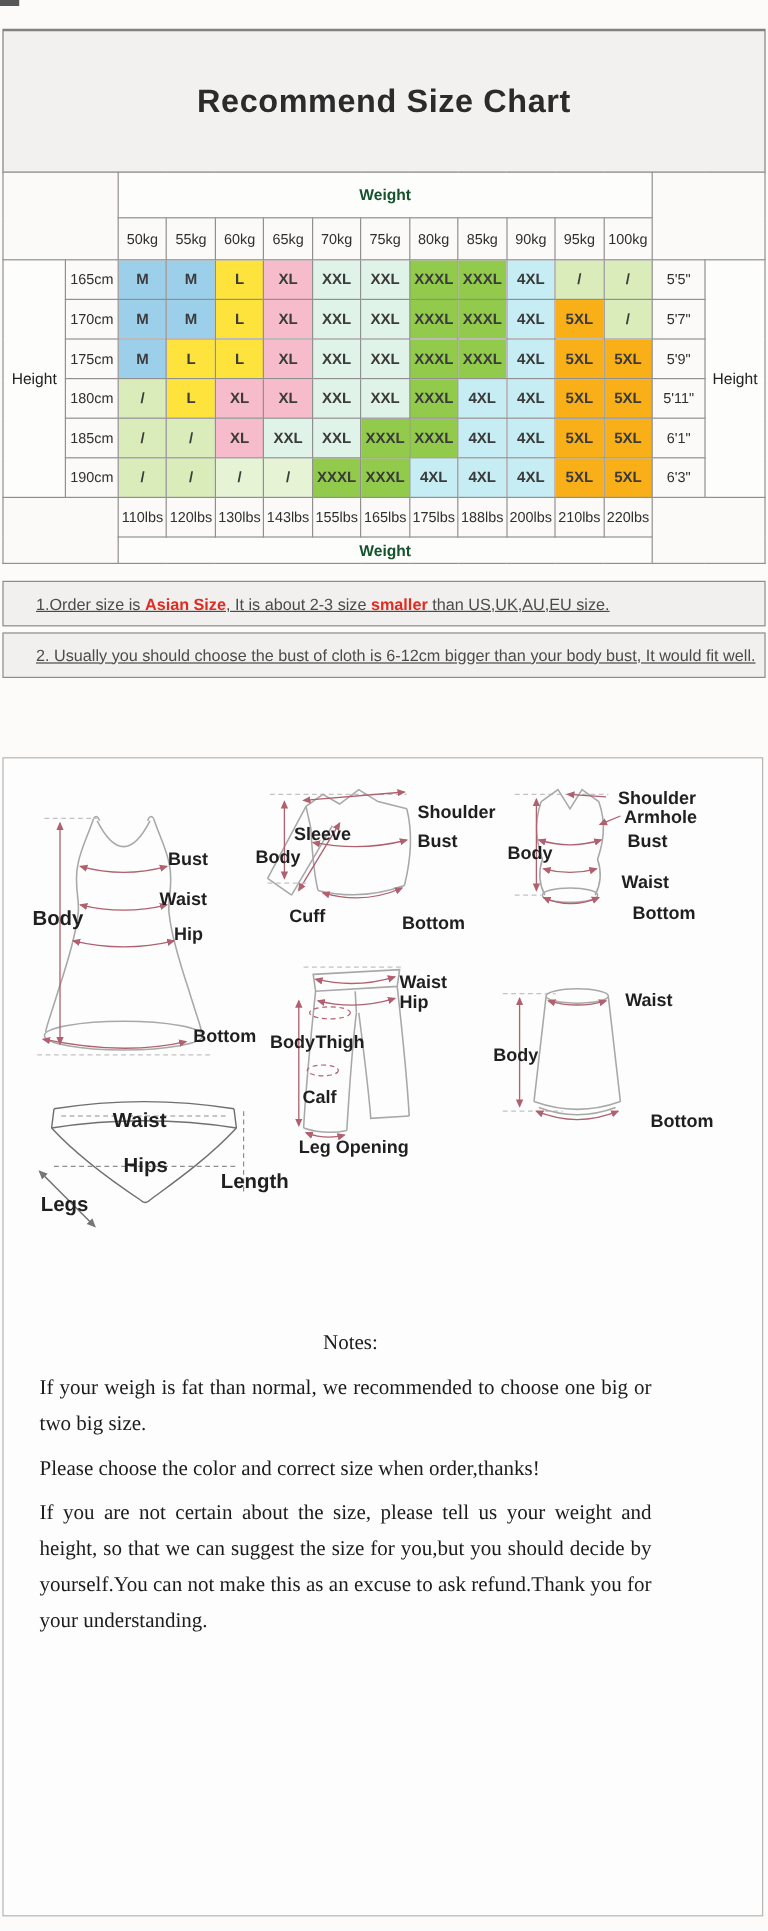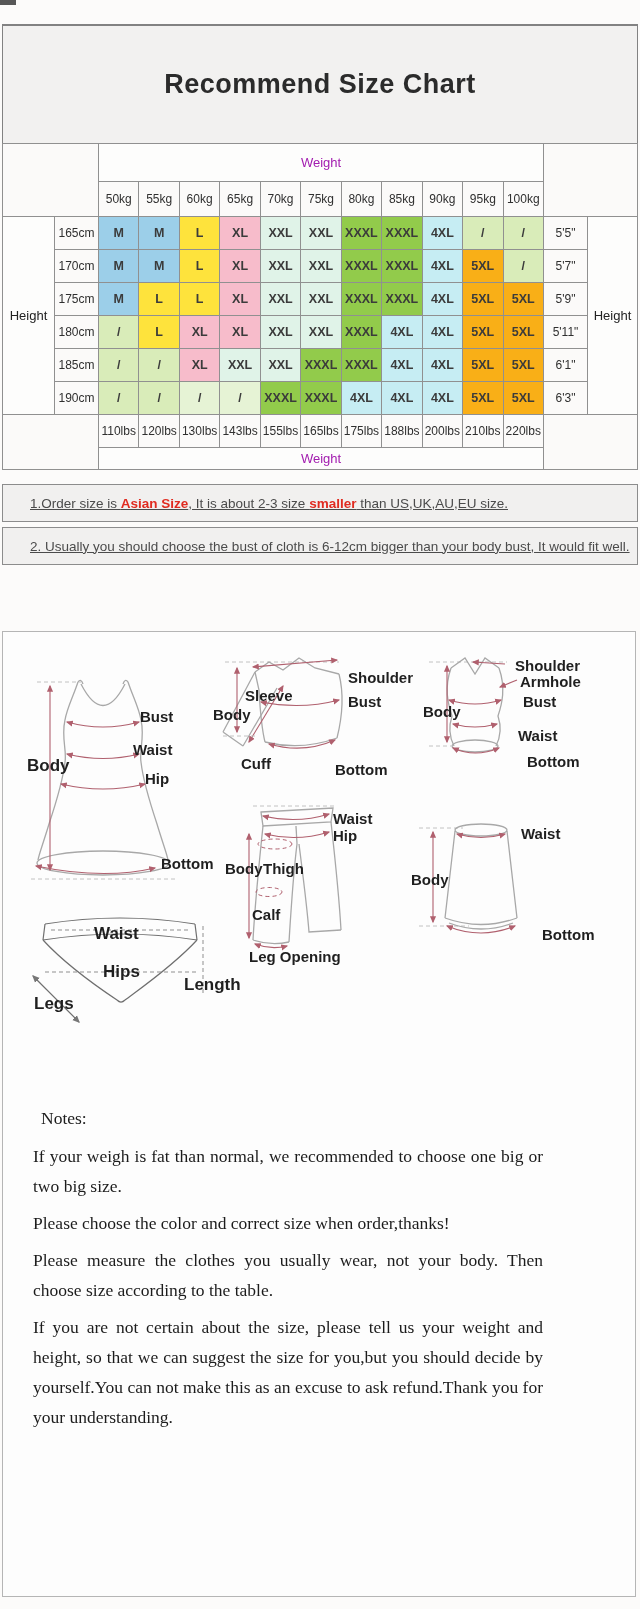--- a/index.html
+++ b/index.html
@@ -11,21 +11,21 @@
   .title-box{position:absolute;top:24px;left:2px;right:2px;height:117px;background:#F2F1F0;
     border:1px solid #828282;border-top-width:2px;display:flex;align-items:center;justify-content:center;}
   .title-box h1{margin:0;font-size:27px;font-weight:700;color:#2b2b2b;letter-spacing:.5px;}
 
   
   .size-table{position:absolute;top:143px;left:2px;width:636px;border-collapse:collapse;table-layout:fixed;background:#FDFDFC;}
   .size-table td{border:1px solid #909090;text-align:center;vertical-align:middle;
     font-size:12px;color:#333;padding:0;overflow:hidden;white-space:nowrap;}
   .size-table .r-whead{height:38px;} .size-table .r-kg{height:35px;}
   .size-table .szrow{height:33px;} .size-table .r-lbs{height:33px;} .size-table .r-wfoot{height:22px;}
-  .size-table .whead{font-weight:400;font-size:13px;color:#a21caf;}
+  .size-table .whead{font-weight:700;font-size:13px;color:#14532d;}
   .size-table .hlabel{font-weight:400;font-size:13px;color:#222;}
   .size-table .kg,.size-table .lbs,.size-table .cm,.size-table .ft{font-size:12px;color:#2f2f2f;background:#FBFAF9;}
   .size-table .sz{font-weight:600;font-size:12.5px;color:#3b3b3b;}
   .size-table .corner{background:#FBFAF9;}
 
   
   .tip-box{position:absolute;left:2px;right:2px;background:#F1F0EF;border:1px solid #8c8c8c;
     display:flex;align-items:center;}
   .tip-text{margin:0;padding-left:27px;font-size:13.5px;color:#4b4b4b;text-decoration:underline;}
   .tip-text .red{color:#e02b20;font-weight:700;}
@@ -33,21 +33,21 @@
   
   .big-box{position:absolute;top:631px;left:2px;width:634px;height:966px;background:#FDFDFD;
     border:1px solid #b5b5b5;box-sizing:border-box;}
   .diagram-area{position:relative;width:632px;height:445px;}
   .diagram-area svg{position:absolute;left:0;top:0;}
   .dlabel{position:absolute;font-size:15px;font-weight:600;color:#1f1f1f;line-height:1;white-space:nowrap;}
   .dlabel.big{font-size:17px;font-weight:700;}
 
   
   .notes{padding:26px 92px 0 30px;font-family:"Liberation Serif",serif;color:#1c1c1c;}
-  .notes .nh{font-size:17.5px;line-height:30px;margin:0 0 8px 8px;}
+  .notes .nh{font-size:17.5px;line-height:30px;margin:0 0 8px 8px;text-align:center;}
   .notes p{font-size:17.5px;line-height:30px;margin:0 0 7px 0;text-align:justify;}
 
   svg .g{stroke:#a8a8a8;fill:none;stroke-width:1.3;}
   svg .m{stroke:#b0606e;fill:none;stroke-width:1.1;}
   svg .md{stroke:#b0606e;fill:none;stroke-width:1;stroke-dasharray:4,3;}
   svg .d{stroke:#c2c2c2;fill:none;stroke-width:1;stroke-dasharray:4,3;}
   svg .dd{stroke:#8f8f8f;fill:none;stroke-width:1;stroke-dasharray:4,3;}
   svg .k{stroke:#6f6f6f;fill:none;stroke-width:1.2;}
 </style>
 </head>
@@ -354,18 +354,17 @@
       <div class="dlabel big" style="left:100px;top:331px">Hips</div>
       <div class="dlabel big" style="left:31px;top:363px">Legs</div>
       <div class="dlabel big" style="left:181px;top:344px">Length</div>
     </div>
 
     <div class="notes">
       <div class="nh">Notes:</div>
       <div id="notes-paragraphs">
           <p>If your weigh is fat than normal, we recommended to choose one big or two big size.</p>
           <p>Please choose the color and correct size when order,thanks!</p>
-          <p>Please measure the clothes you usually wear, not your body. Then choose size according to the table.</p>
           <p>If you are not certain about the size, please tell us your weight and height, so that we can suggest the size for you,but you should decide by yourself.You can not make this as an excuse to ask refund.Thank you for your understanding.</p>
         </div>
     </div>
   </div>
 </div>
 
 </body></html>

